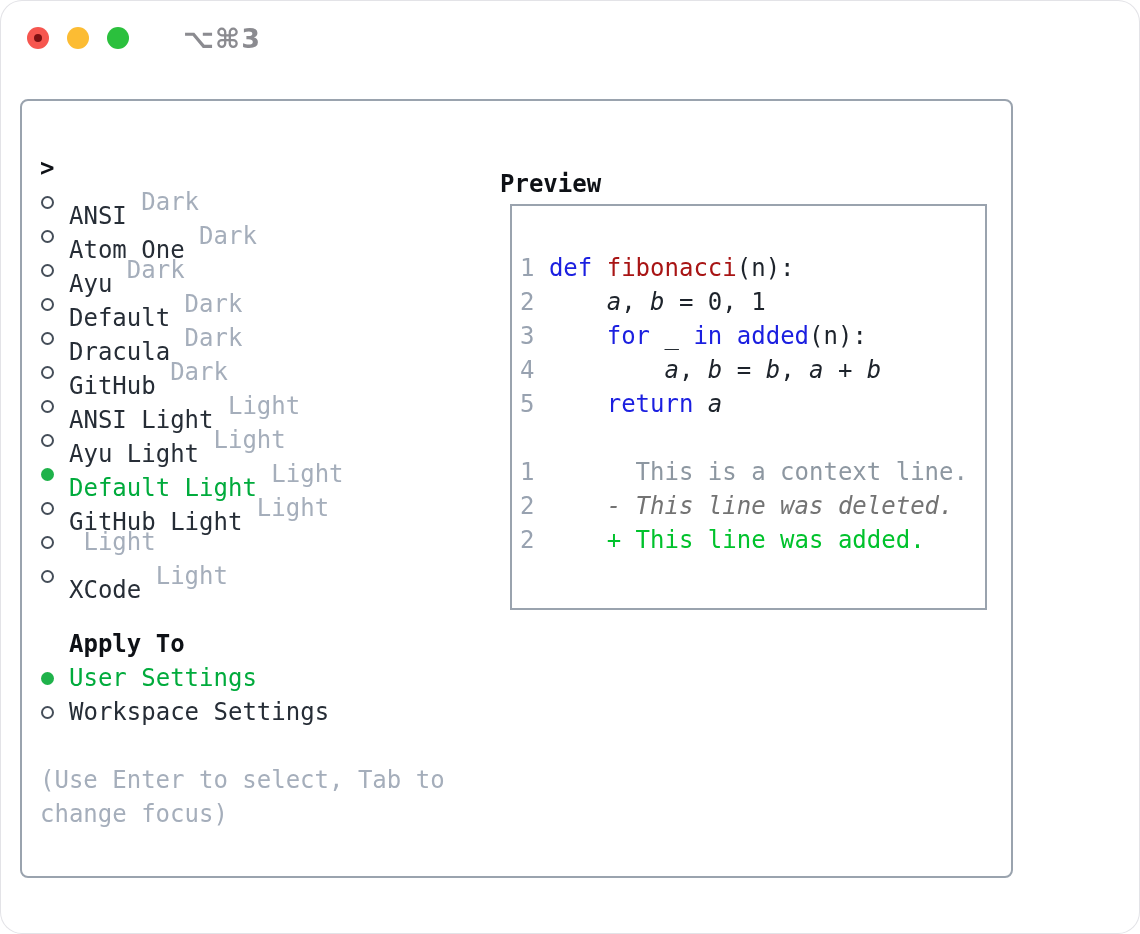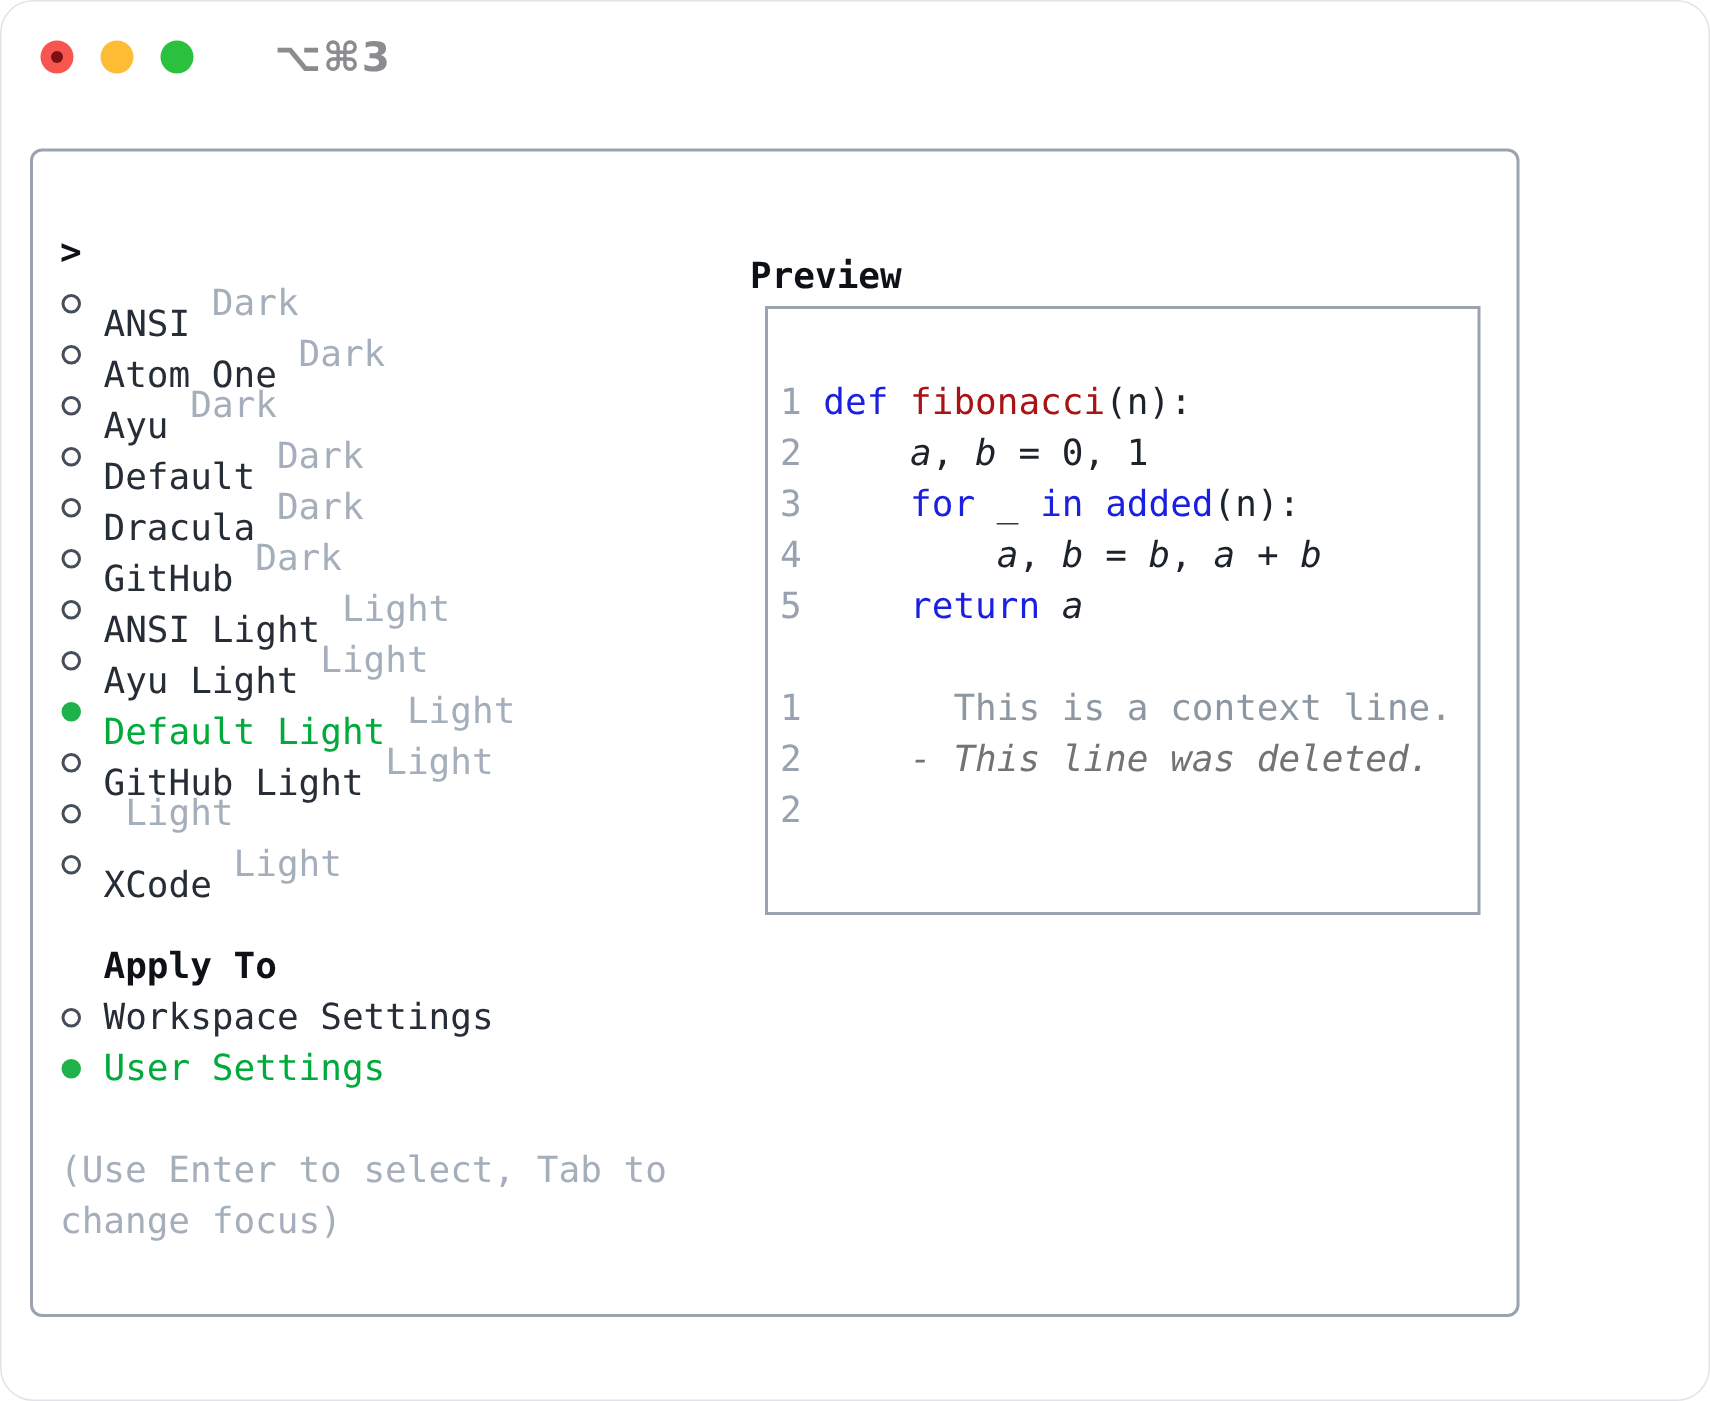--- a/index.html
+++ b/index.html
@@ -96,22 +96,22 @@
           <div class="row"><span class="marker-cell"><span class="circle sel"></span></span><span class="theme-name sel">Default Light</span><span class="theme-tag"> Light</span></div>
           <div class="row"><span class="marker-cell"><span class="circle"></span></span><span class="theme-name">GitHub Light</span><span class="theme-tag"> Light</span></div>
           <div class="row"><span class="marker-cell"><span class="circle"></span></span><span class="theme-tag"> Light</span></div>
           <div class="row"><span class="marker-cell"><span class="circle"></span></span><span class="theme-name">XCode</span><span class="theme-tag"> Light</span></div>
         </div>
       <div class="row"></div>
       <div class="row">
         <span class="marker-cell"></span><span class="hdr">Apply To</span>
       </div>
       <div id="apply-list">
+          <div class="row"><span class="marker-cell"><span class="circle sel"></span></span><span class="opt-label sel">User Settings</span></div>
           <div class="row"><span class="marker-cell"><span class="circle"></span></span><span class="opt-label">Workspace Settings</span></div>
-          <div class="row"><span class="marker-cell"><span class="circle sel"></span></span><span class="opt-label sel">User Settings</span></div>
         </div>
       <div class="row"></div>
       <div id="hint">
           <div class="row hint-line">(Use Enter to select, Tab to</div>
           <div class="row hint-line">change focus)</div>
         </div>
     </div>
 
     <div class="preview-title row">
       <span class="hdr">Preview</span>
@@ -120,18 +120,18 @@
     <div class="preview-box">
       <div class="preview-content" id="preview-content">
           <div class="pline"><span class="lnum">1 </span><span class="ptext tok-kw">def</span><span class="ptext"> </span><span class="ptext tok-fn">fibonacci</span><span class="ptext">(n):</span></div>
           <div class="pline"><span class="lnum">2 </span><span class="ptext">    </span><span class="ptext tok-var">a</span><span class="ptext">, </span><span class="ptext tok-var">b</span><span class="ptext"> = 0, 1</span></div>
           <div class="pline"><span class="lnum">3 </span><span class="ptext">    </span><span class="ptext tok-kw">for</span><span class="ptext"> _ </span><span class="ptext tok-kw">in</span><span class="ptext"> </span><span class="ptext tok-kw">added</span><span class="ptext">(n):</span></div>
           <div class="pline"><span class="lnum">4 </span><span class="ptext">        </span><span class="ptext tok-var">a</span><span class="ptext">, </span><span class="ptext tok-var">b</span><span class="ptext"> = </span><span class="ptext tok-var">b</span><span class="ptext">, </span><span class="ptext tok-var">a</span><span class="ptext"> + </span><span class="ptext tok-var">b</span></div>
           <div class="pline"><span class="lnum">5 </span><span class="ptext">    </span><span class="ptext tok-kw">return</span><span class="ptext"> </span><span class="ptext tok-var">a</span></div>
           <div class="pline"></div>
           <div class="pline"><span class="lnum">1 </span><span class="diff-context">      This is a context line.</span></div>
           <div class="pline"><span class="lnum">2 </span><span class="diff-deleted">    - This line was deleted.</span></div>
-          <div class="pline"><span class="lnum">2 </span></div>
+          <div class="pline"><span class="lnum">2 </span><span class="diff-added">    + This line was added.</span></div>
         </div>
     </div>
 
   </div>
 </div>
 
 </body></html>

